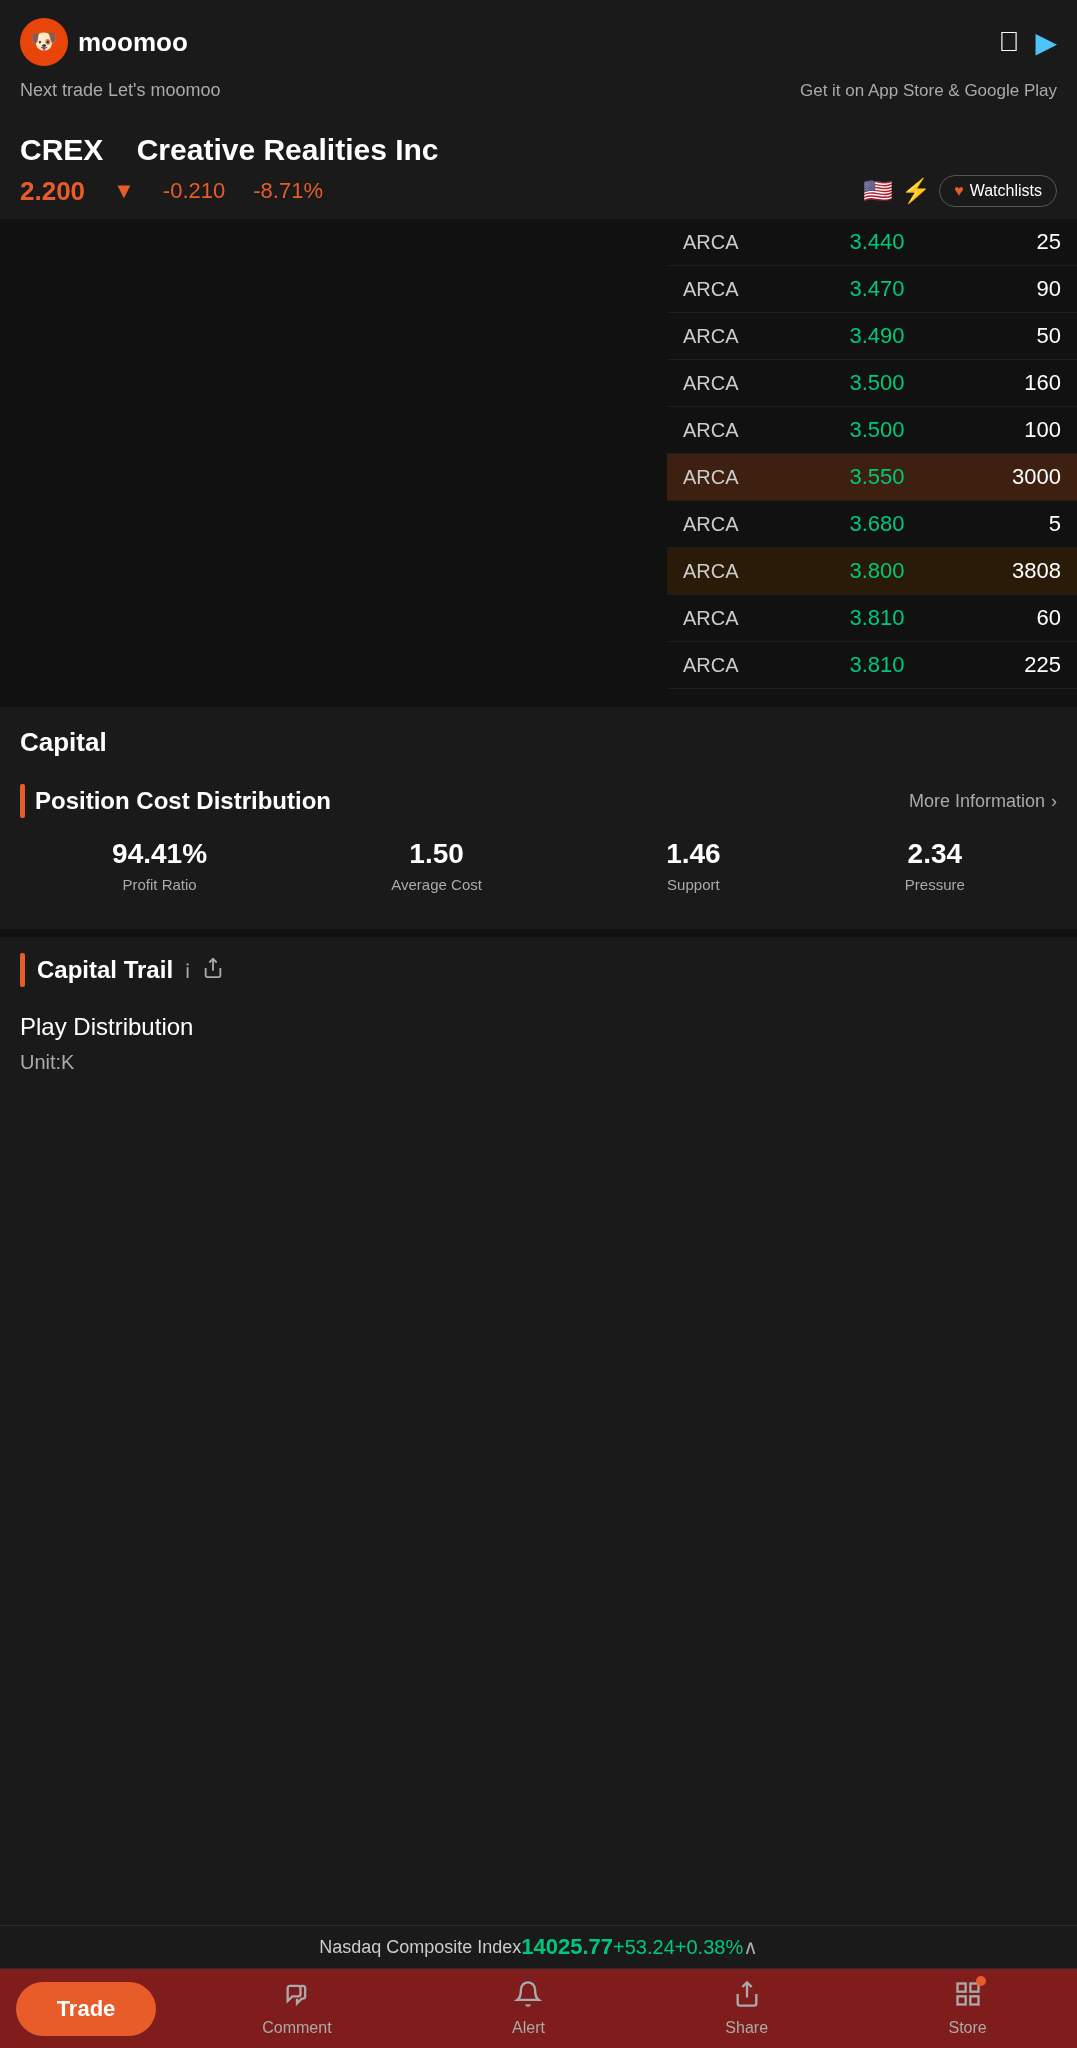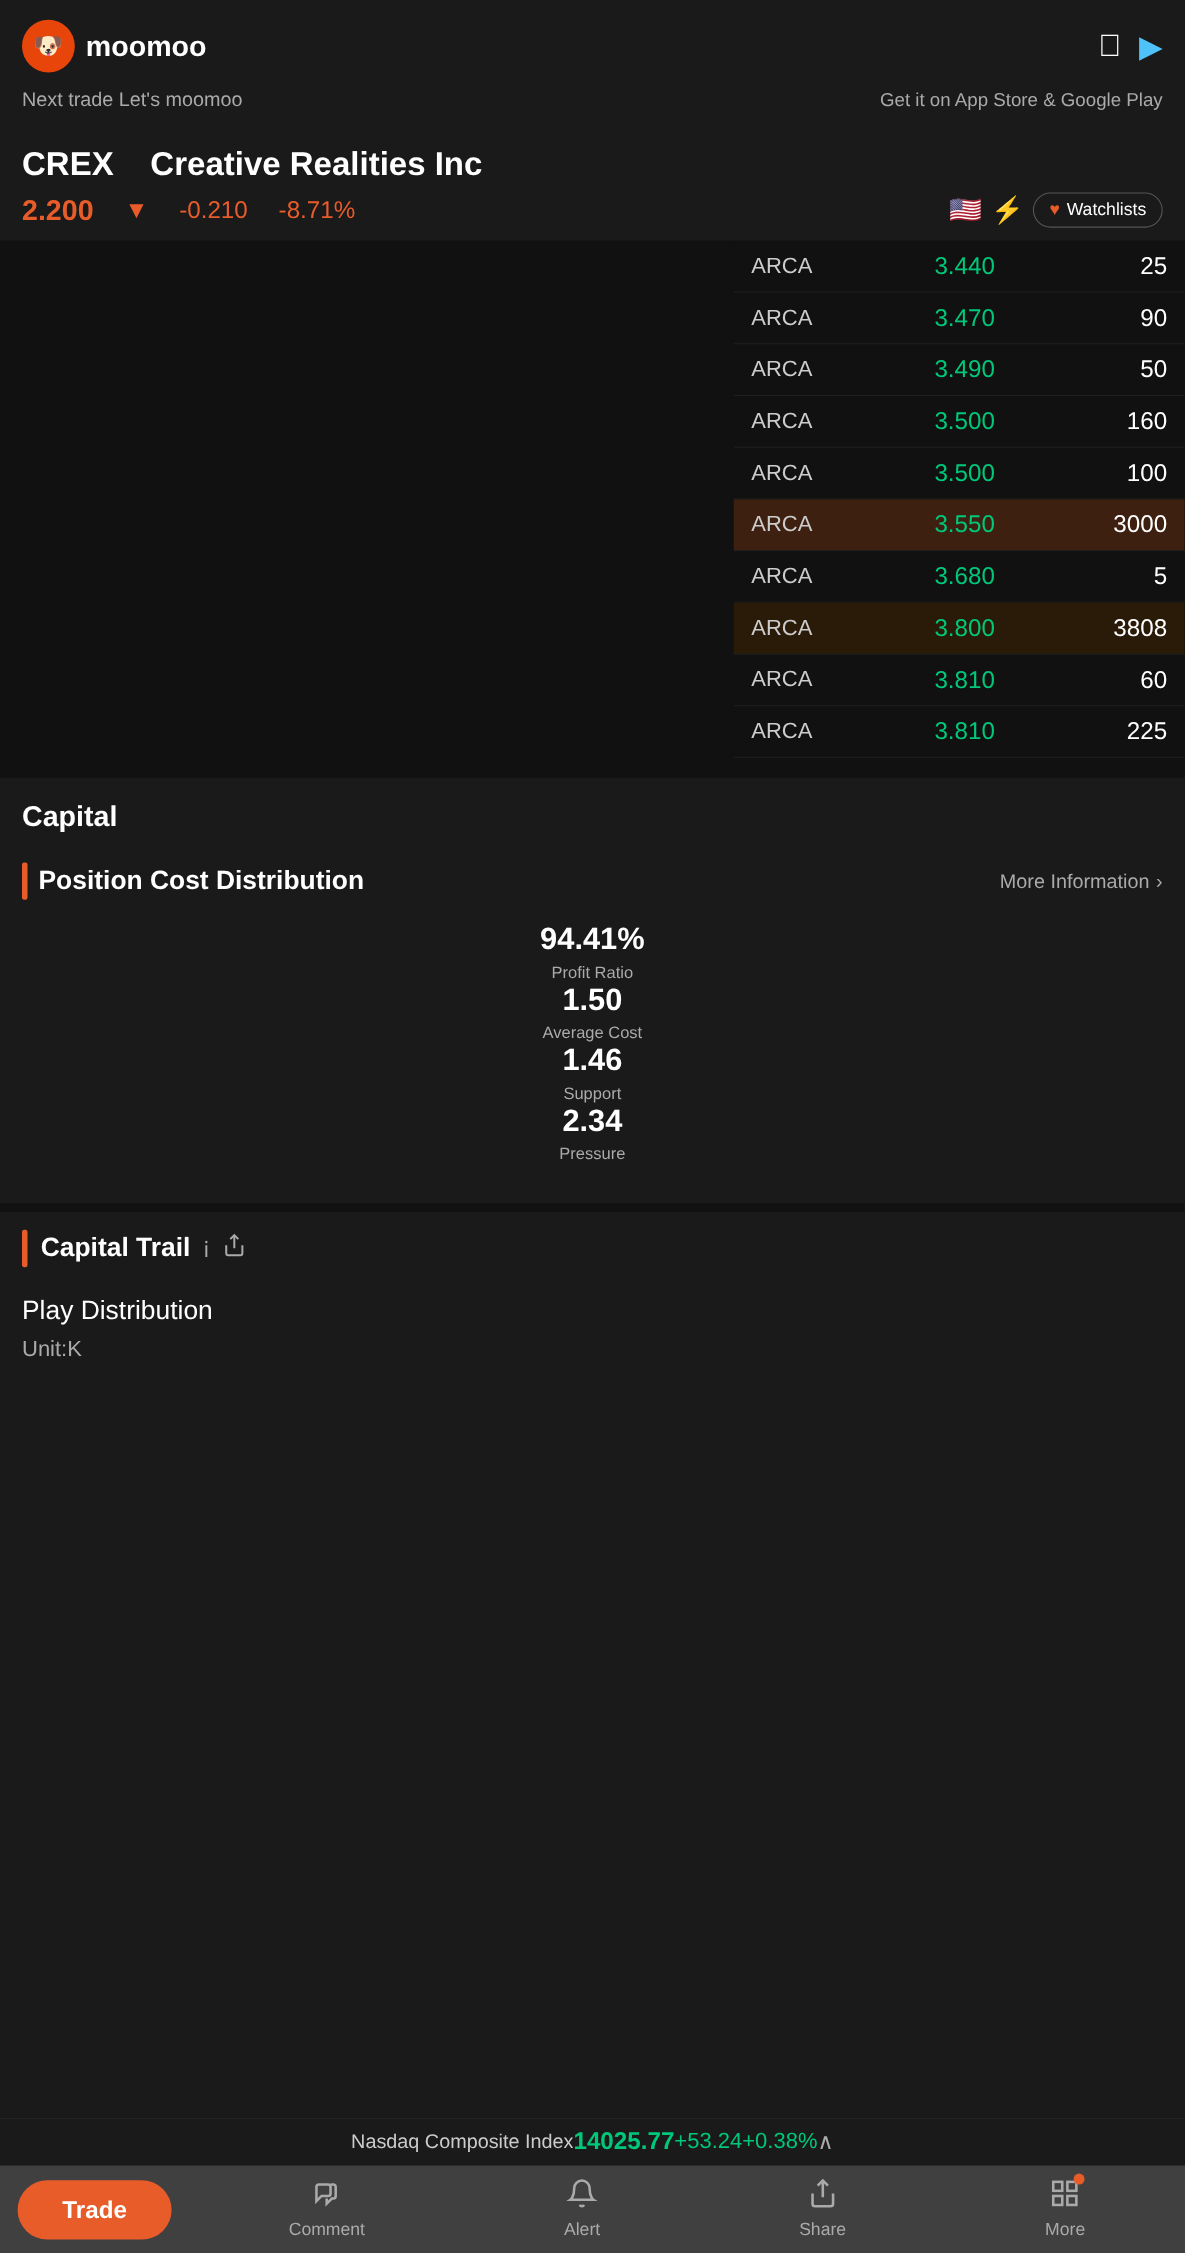--- a/index.html
+++ b/index.html
@@ -222,21 +222,20 @@
       color: #aaa;
       font-size: 18px;
       display: flex;
       align-items: center;
       gap: 6px;
     }
     .pcd-metrics {
       display: flex;
       justify-content: space-around;
       margin-bottom: 20px;
-      flex-direction: column;
     }
     .metric-item {
       text-align: center;
     }
     .metric-value {
       font-size: 28px;
       font-weight: 600;
       color: #fff;
       margin-bottom: 6px;
     }
@@ -336,21 +335,21 @@
       font-size: 20px;
     }
 
     
     .bottom-nav {
       position: fixed;
       bottom: 0;
       left: 0;
       width: 1077px;
       height: 80px;
-      background: #404040;
+      background: #7f1d1d;
       display: flex;
       align-items: center;
       border-top: 1px solid #2a2a2a;
     }
     .trade-btn {
       background: #e85c2a;
       color: #fff;
       border: none;
       border-radius: 30px;
       padding: 14px 30px;
@@ -616,16 +615,16 @@
     <div class="nav-item">
       <span class="nav-icon nav-more-icon">
         <svg width="28" height="28" viewBox="0 0 24 24" fill="none" stroke="#aaa" stroke-width="2">
           <rect x="3" y="3" width="7" height="7"></rect>
           <rect x="14" y="3" width="7" height="7"></rect>
           <rect x="3" y="14" width="7" height="7"></rect>
           <rect x="14" y="14" width="7" height="7"></rect>
         </svg>
         <span class="nav-dot"></span>
       </span>
-      <span class="nav-label">More</span>
+      <span class="nav-label">Store</span>
     </div>
   </div>
 </div>
 
 </body></html>

